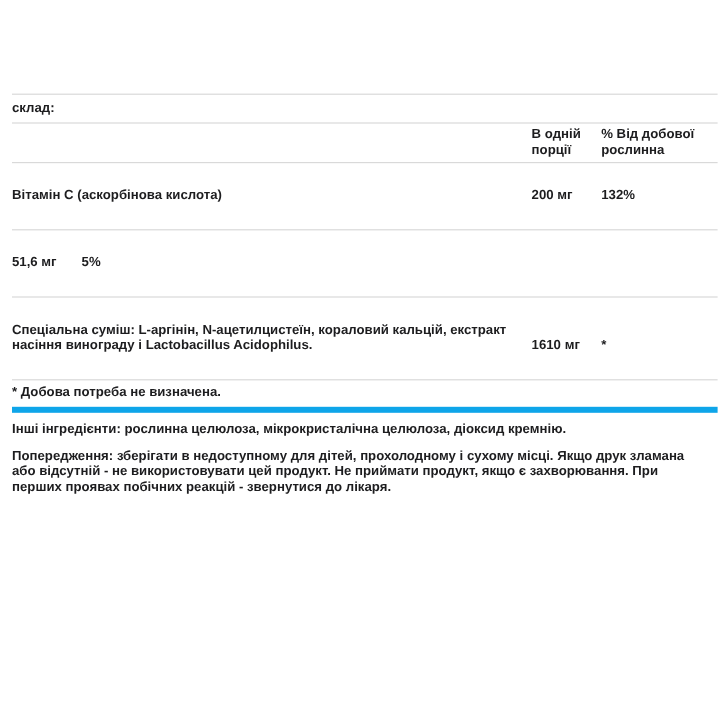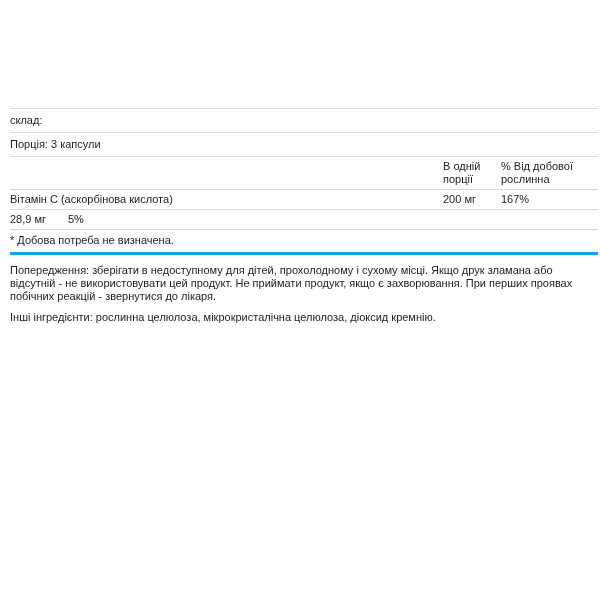--- a/index.html
+++ b/index.html
@@ -5,92 +5,94 @@
   html, body {
     margin: 0;
     padding: 0;
     background: #ffffff;
     width: 600px;
     height: 600px;
     overflow: hidden;
   }
   .facts {
     box-sizing: border-box;
-    margin-top: 108px;
+    margin-top: 78px;
     padding: 0 2px 0 10px;
     font-family: "Liberation Sans", sans-serif;
-    font-weight: 400;
+    font-weight: 700;
     color: #1d1d1f;
     font-size: 11px;
     line-height: 13px;
   }
   .kv-row {
     border-top: 1px solid #d9d9d9;
     padding: 5px 0;
   }
   .thead-row {
     border-top: 1px solid #d9d9d9;
     display: flex;
     align-items: center;
     padding: 3px 0;
   }
   .trow {
     border-top: 1px solid #d9d9d9;
     display: flex;
     align-items: flex-end;
-    padding: 3px 0;
+    padding: 21px 0;
   }
   .cell-name { flex: 0 0 433px; padding-right: 10px; box-sizing: border-box; }
   .cell-amount { flex: 0 0 58px; }
   .cell-dv { flex: 1 1 auto; }
   .footnote-row {
     border-top: 1px solid #d9d9d9;
-    border-bottom: 3px solid #0ea5e9;
+    border-bottom: 5px solid #0ea5e9;
     padding: 4px 0 5px 0;
   }
   .para {
     margin: 0;
     max-width: 578px;
   }
   .other-ingredients { margin-top: 8px; }
   .warnings { margin-top: 9px; }
 </style>
 </head>
 <body>
 
 <div class="facts">
 
   <div class="kv-row">
     <span>склад:</span>
   </div>
 
-  <div class="kv-row">
-    <span>Порція: 3 капсули</span>
-  </div>
 
 
   <div class="thead-row">
     <div class="cell-name"></div>
     <div class="cell-amount">В одній порції</div>
     <div class="cell-dv">% Від добової рослинна</div>
   </div>
 
   <div class="trow">
     <div class="cell-name">Вітамін C (аскорбінова кислота)</div>
     <div class="cell-amount">200 мг</div>
-    <div class="cell-dv">167%</div>
+    <div class="cell-dv">132%</div>
   </div>
 
   <div class="trow">
-    <div class="cell-amount">28,9 мг</div>
+    <div class="cell-amount">51,6 мг</div>
     <div class="cell-dv">5%</div>
   </div>
 
+  <div class="trow">
+    <div class="cell-name">Спеціальна суміш: L-аргінін, N-ацетилцистеїн, кораловий кальцій, екстракт насіння винограду і Lactobacillus Acidophilus.</div>
+    <div class="cell-amount">1610 мг</div>
+    <div class="cell-dv">*</div>
+  </div>
 
   <div class="footnote-row">
     <span>* Добова потреба не визначена.</span>
   </div>
 
+  <p class="para other-ingredients">Інші інгредієнти: рослинна целюлоза, мікрокристалічна целюлоза, діоксид кремнію.</p>
+
   <p class="para warnings">Попередження: зберігати в недоступному для дітей, прохолодному і сухому місці. Якщо друк зламана або відсутній - не використовувати цей продукт. Не приймати продукт, якщо є захворювання. При перших проявах побічних реакцій - звернутися до лікаря.</p>
-
-  <p class="para other-ingredients">Інші інгредієнти: рослинна целюлоза, мікрокристалічна целюлоза, діоксид кремнію.</p>
 
 </div>
 
 </body></html>

